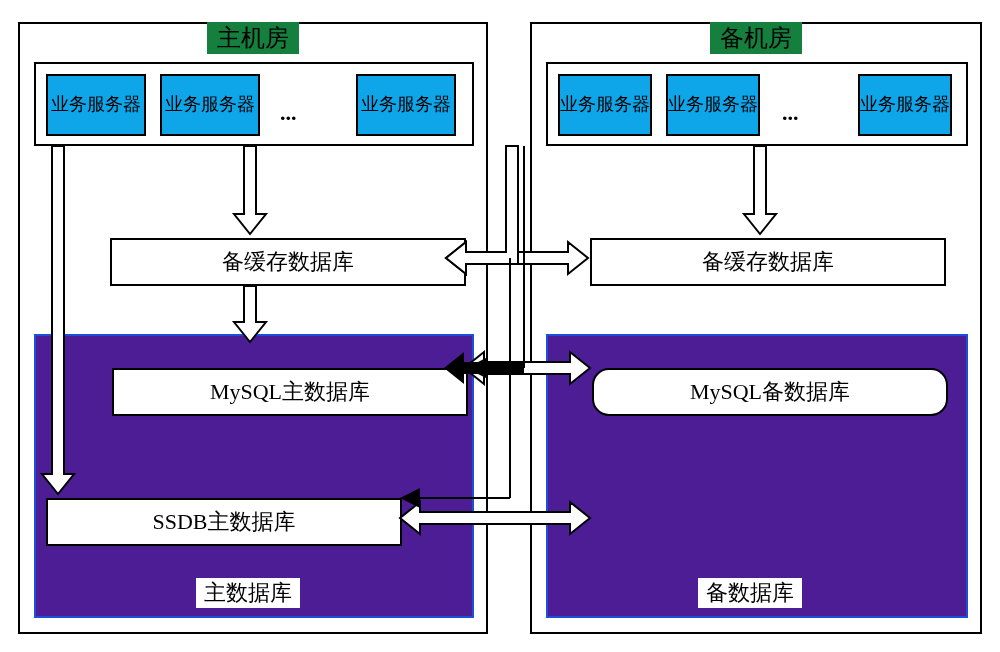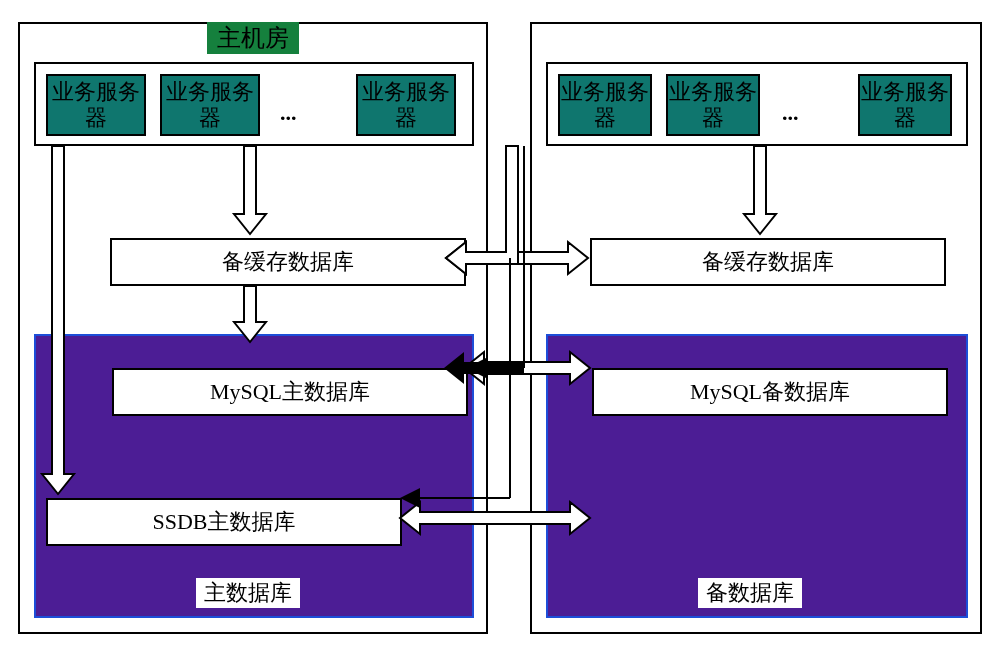--- a/index.html
+++ b/index.html
@@ -28,26 +28,26 @@
     z-index: 5;
   }
   .service-container {
     position: absolute;
     border: 2px solid #000;
     background: #fff;
   }
   .service-box {
     position: absolute;
     border: 2px solid #000;
-    font-size: 22px;
+    font-size: 18px;
     text-align: center;
     display: flex;
     align-items: center;
     justify-content: center;
-    background: #0f766e;
+    background: #0ea5e9;
     line-height: 1.2;
   }
   .dots {
     position: absolute;
     font-size: 22px;
     font-weight: bold;
   }
   .db-box {
     position: absolute;
     border: 2px solid #000;
@@ -95,32 +95,33 @@
   <div class="db-box" style="left:90px; top:214px; width:356px; height:48px;">备缓存数据库</div>
 
   <div class="db-container" style="left:14px; top:310px; width:440px; height:284px;">
     <div class="db-box" style="left:76px; top:32px; width:356px; height:48px;">MySQL主数据库</div>
     <div class="db-box" style="left:10px; top:162px; width:356px; height:48px;">SSDB主数据库</div>
     <div class="db-container-label" style="left:160px; bottom:8px;">主数据库</div>
   </div>
 </div>
 
 <div class="room" style="left:530px; top:22px; width:452px; height:612px;">
+  <div class="room-title">备机房</div>
 
   <div class="service-container" style="left:14px; top:38px; width:422px; height:84px;">
     <div class="service-box" style="left:10px; top:10px; width:94px; height:62px;">业务服务器</div>
     <div class="service-box" style="left:118px; top:10px; width:94px; height:62px;">业务服务器</div>
     <div class="dots" style="left:234px; top:36px;">...</div>
     <div class="service-box" style="left:310px; top:10px; width:94px; height:62px;">业务服务器</div>
   </div>
 
   <div class="db-box" style="left:58px; top:214px; width:356px; height:48px;">备缓存数据库</div>
 
   <div class="db-container" style="left:14px; top:310px; width:422px; height:284px;">
-    <div class="db-box" style="left:44px; top:32px; width:356px; height:48px;">MySQL备数据库</div>
+    <div class="db-box" style="left:44px; top:32px; width:356px; height:48px;border-radius:17px;">MySQL备数据库</div>
     <div class="db-container-label" style="left:150px; bottom:8px;">备数据库</div>
   </div>
 </div>
 
 <svg class="arrows" viewBox="0 0 1000 652">
   <defs>
     
   </defs>
 
   <g>

